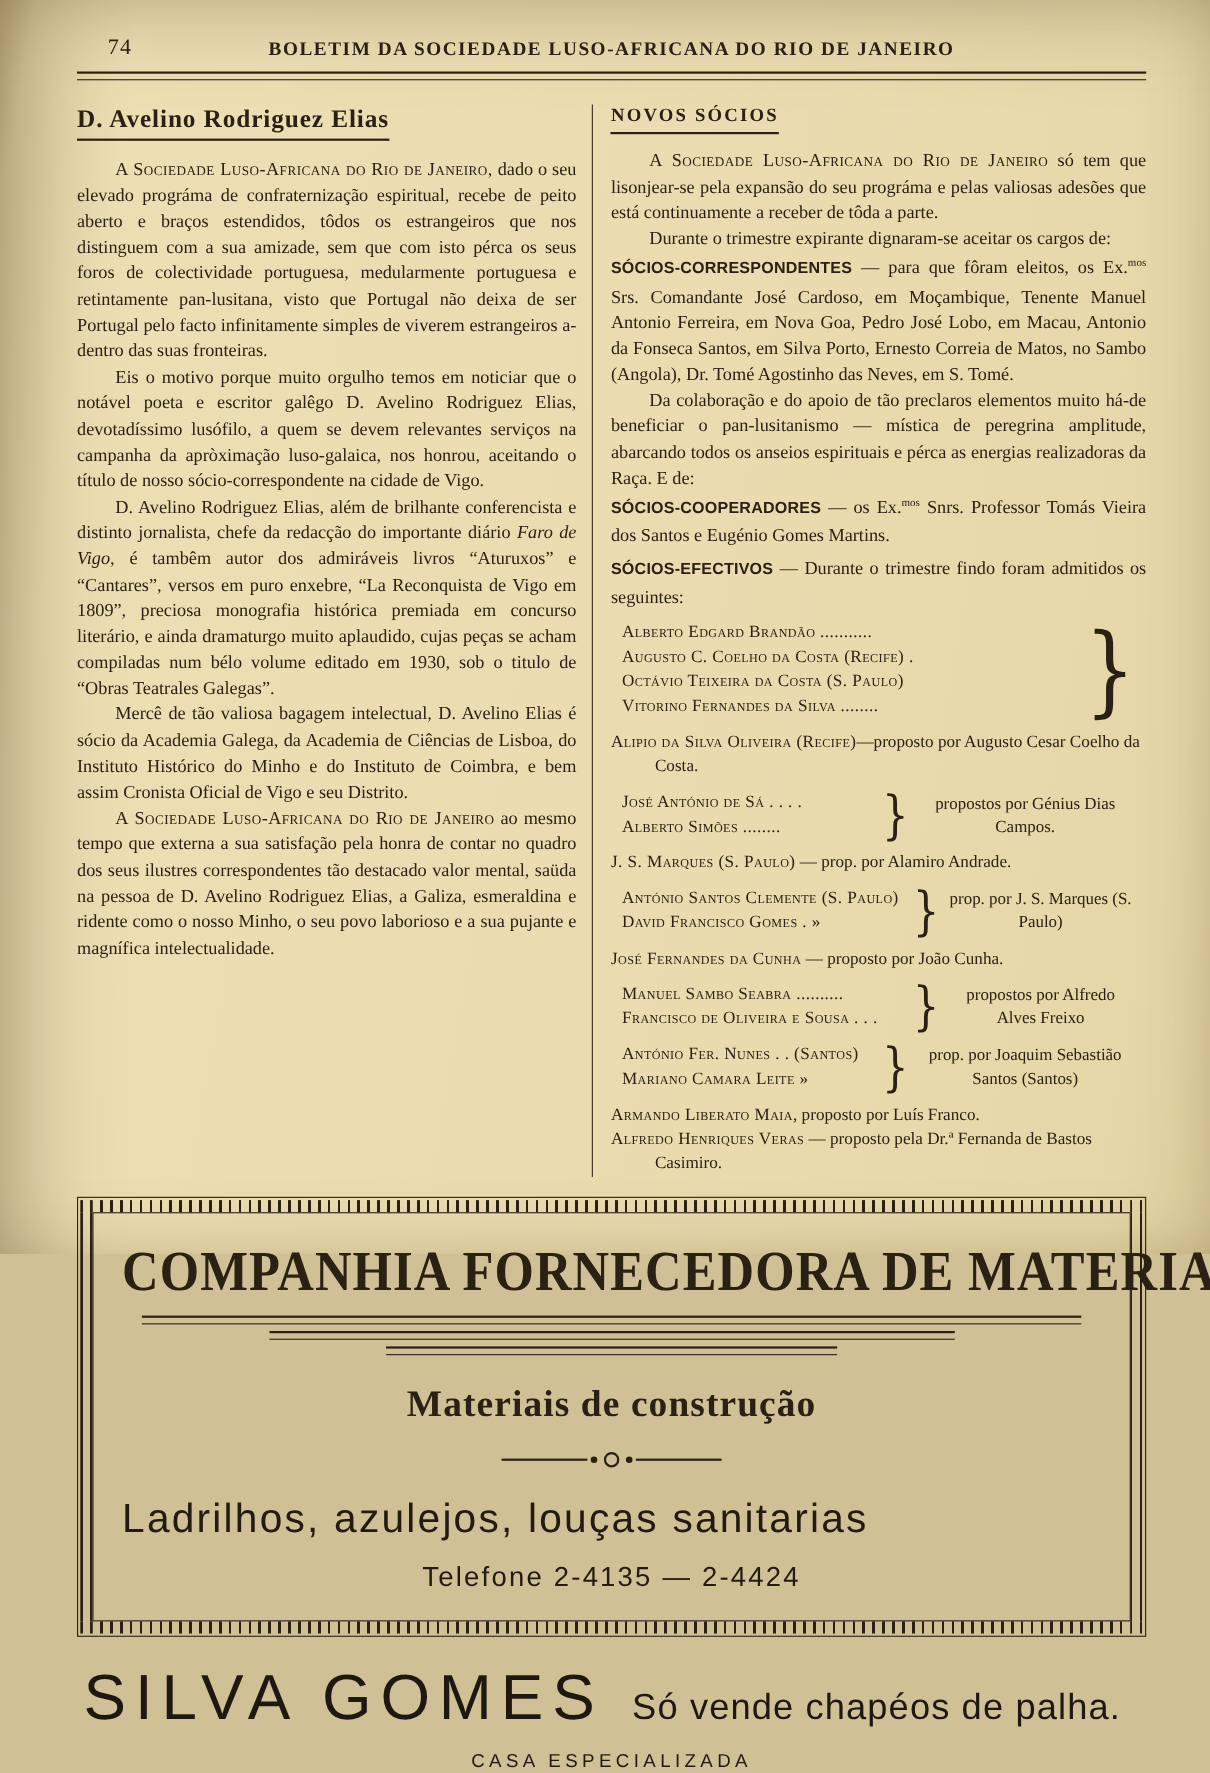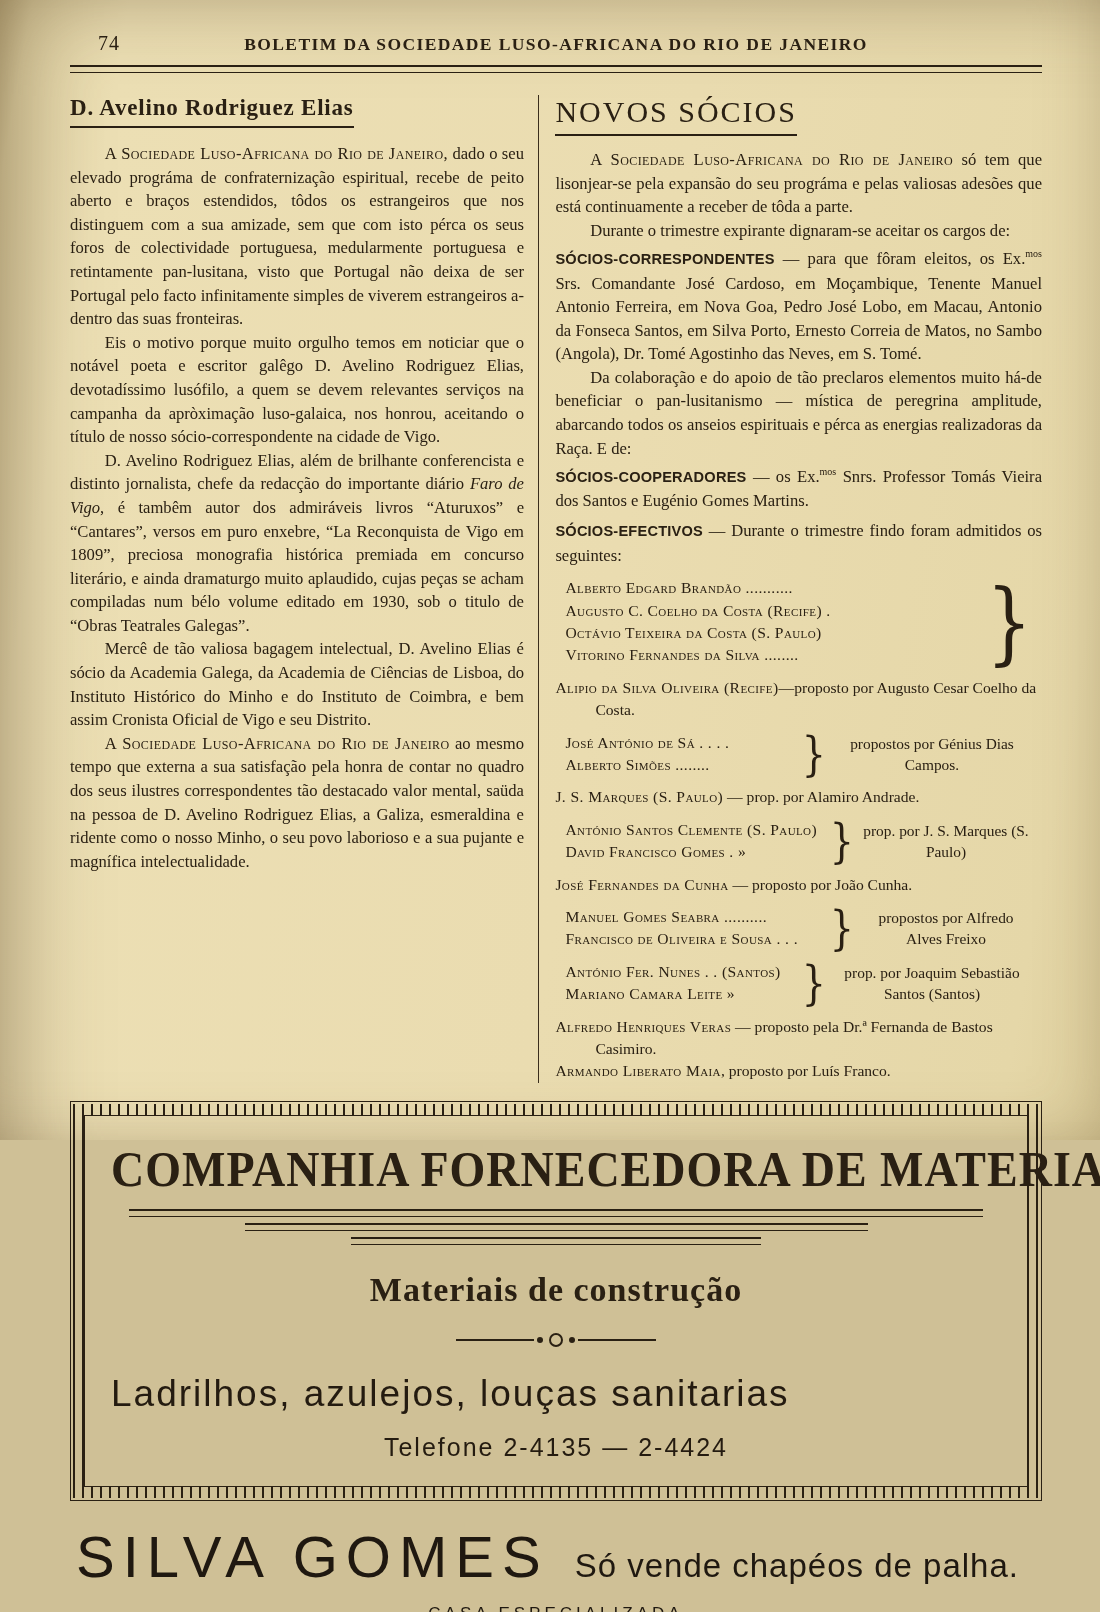--- a/index.html
+++ b/index.html
@@ -28,21 +28,21 @@
   
   .cols{display:flex;margin-top:22px;min-height:862px;}
   .col-left{width:468px;padding-right:14px;box-sizing:border-box;}
   .divider{width:1.4px;background:var(--ink-soft);}
   .col-right{flex:1;padding-left:16px;box-sizing:border-box;}
   h2.art-title{
     font-size:23px;margin:0 0 14px 0;font-weight:700;letter-spacing:.8px;
     display:inline-block;border-bottom:2.6px solid var(--ink);padding-bottom:5px;
   }
   h2.novos-title{
-    font-size:30px;margin:0 0 12px 0;font-weight:400;letter-spacing:2px;
+    font-size:17px;margin:0 0 12px 0;font-weight:700;letter-spacing:2px;
     display:inline-block;border-bottom:2.6px solid var(--ink);padding-bottom:5px;
   }
   p.body-p{
     margin:0;font-size:16.6px;line-height:23.6px;text-align:justify;text-indent:2.1em;
   }
   .sc{font-variant:small-caps;letter-spacing:.4px;}
   .ital{font-style:italic;}
   .lead-bold{font-family:"Liberation Sans",sans-serif;font-weight:700;font-size:14.6px;letter-spacing:.2px;}
   sup{font-size:10px;}
   
@@ -171,39 +171,39 @@
             <div class="nm sc">David Francisco Gomes .   »</div>
           </div>
           <div class="brace b2"></div>
           <div class="proposer">prop. por J. S. Marques (S. Paulo)</div>
         </div>
 
         <p class="member-line"><span class="sc">José Fernandes da Cunha</span><span> — proposto por João Cunha.</span></p>
 
         <div class="member-group">
           <div class="member-names">
-            <div class="nm sc">Manuel Gomes Seabra ..........</div>
+            <div class="nm sc">Manuel Sambo Seabra ..........</div>
             <div class="nm sc">Francisco de Oliveira e Sousa . . .</div>
           </div>
           <div class="brace b2"></div>
           <div class="proposer">propostos por Alfredo Alves Freixo</div>
         </div>
 
         <div class="member-group">
           <div class="member-names">
             <div class="nm sc">António Fer. Nunes . . (Santos)</div>
             <div class="nm sc">Mariano Camara Leite   »</div>
           </div>
           <div class="brace b2"></div>
           <div class="proposer wide">prop. por Joaquim Sebastião Santos (Santos)</div>
         </div>
 
+        <p class="member-line"><span class="sc">Armando Liberato Maia</span><span>, proposto por Luís Franco.</span></p>
+
         <p class="member-line"><span class="sc">Alfredo Henriques Veras</span><span> — proposto pela Dr.ª Fernanda de Bastos Casimiro.</span></p>
-
-        <p class="member-line"><span class="sc">Armando Liberato Maia</span><span>, proposto por Luís Franco.</span></p>
 
       </div>
     </div>
   </div>
 
   <div class="ad-outer">
     <div class="ad-band">
       <div class="ad-inner">
         <div class="ad-company">COMPANHIA FORNECEDORA DE MATERIAIS</div>
         <div class="rule r1"></div>

